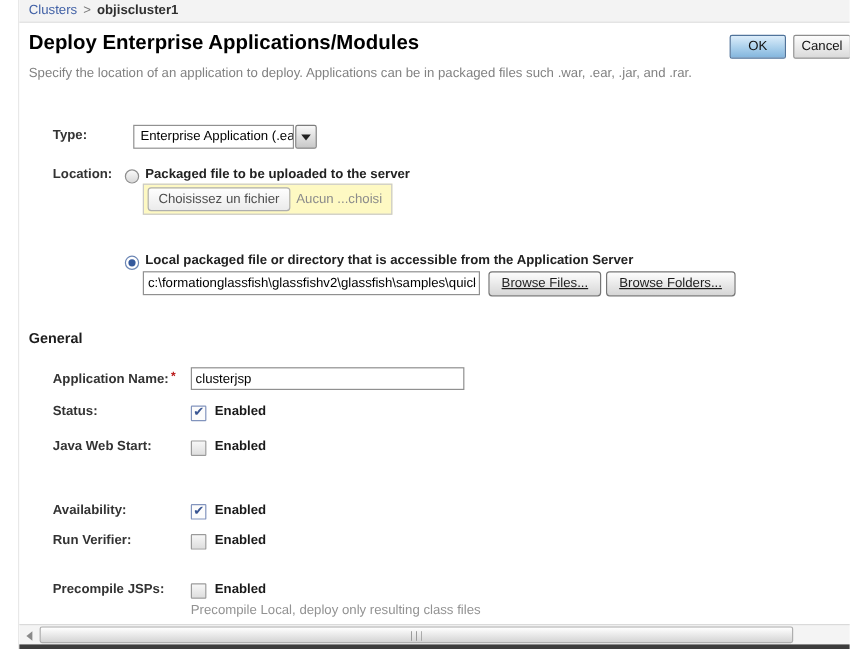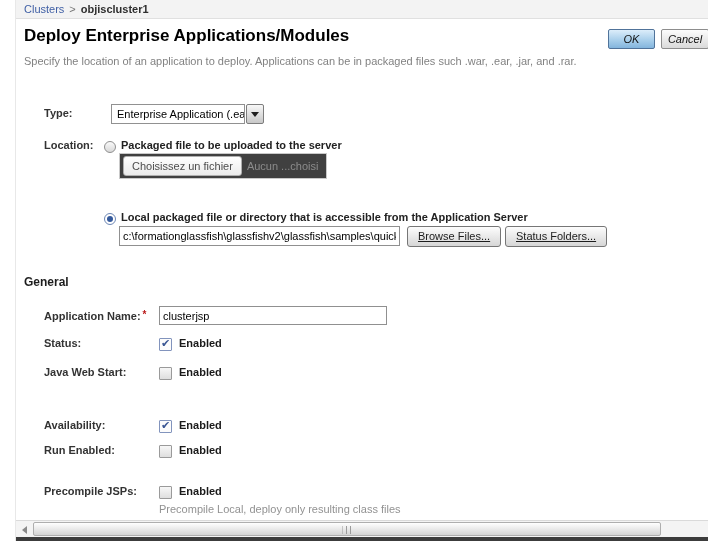--- a/index.html
+++ b/index.html
@@ -10,21 +10,21 @@
   
   .crumbbar { position:absolute; top:0; left:0; width:708px; height:19px; background:#f3f3f3;
               border-bottom:1px solid #e0e0e0; font-size:11px; line-height:18px; padding-left:8px; }
   .crumb-link { color:#3f5fa5; text-decoration:none; cursor:pointer; }
   .crumb-sep { color:#777; margin:0 5px; }
   .crumb-cur { color:#2f2f2f; font-weight:bold; }
 
   
   .page-title { position:absolute; top:26px; left:8px; font-size:17px; font-weight:bold; color:#000; }
   .btn { position:absolute; height:20px; font-size:11px; color:#111; text-align:center;
-         border-radius:2px; cursor:pointer; line-height:18px;font-style:italic; }
+         border-radius:2px; cursor:pointer; line-height:18px; }
   .btn-ok { top:29px; left:592px; width:47px; background:linear-gradient(#dcedfa,#a9cfeb 55%,#83b5dd);
             border:1px solid #50739a; }
   .btn-cancel { top:29px; left:645px; width:48px; background:linear-gradient(#fcfcfc,#dadada);
             border:1px solid #8d8d8d; }
   .subtitle { position:absolute; top:55px; left:8px; font-size:11px; color:#828282; }
 
   .flabel { position:absolute; font-size:11px; font-weight:bold; color:#333; }
   .req { color:#ba1a1a; font-size:10px; vertical-align:2px; margin-left:2px; }
 
   
@@ -44,21 +44,21 @@
            border-radius:50%; background:#34599c; }
   .checkbox { position:absolute; width:13px; height:13px; border:1px solid #9a9a9a; border-radius:1px;
            background:linear-gradient(#f7f7f7,#dedede); cursor:pointer; }
   .checkbox.on { background:#fcfcfc; border-color:#8294bd; }
   .checkbox.on::after { content:"\2714"; position:absolute; left:1px; top:-2px; font-size:11px;
            font-weight:bold; color:#3a5693; }
   .optlabel { position:absolute; font-size:11px; font-weight:bold; color:#222; }
 
   
   .filebox { position:absolute; top:153px; left:103px; width:208px; height:26px; border:1px solid #c9c9c9;
-             background:#404040; display:flex; align-items:center; padding-left:3px; }
+             background:#fef9c3; display:flex; align-items:center; padding-left:3px; }
   .filebtn { height:20px; padding:0 8px; border:1px solid #afafaf; border-radius:3px; font-size:11px;
              color:#4d4d4d; background:linear-gradient(#fefefe,#ebebeb); line-height:18px; cursor:pointer; }
   .filestatus { margin-left:5px; font-size:11px; color:#8b8b8b; white-space:nowrap; }
 
   .txtinput { position:absolute; border:1px solid #909090; font-size:11px; padding:0 3px; color:#000;
               font-family:"Liberation Sans","DejaVu Sans",sans-serif; background:#fff; }
   #path-input { top:226px; left:103px; width:281px; height:20px; }
   #appname-input { top:306px; left:143px; width:228px; height:19px; }
 
   .btn2 { position:absolute; top:226px; height:21px; padding:0 10px; font-size:11px; color:#1d1d1d;
@@ -126,21 +126,21 @@
   <div class="filebox">
     <div class="filebtn">Choisissez un fichier</div>
     <div class="filestatus">Aucun ...choisi</div>
   </div>
 
   <div class="radio on" style="top:213px;left:88px;"></div>
   <div class="optlabel" style="top:211px;left:105px;">Local packaged file or directory that is accessible from the Application Server</div>
 
   <input id="path-input" class="txtinput" value="c:\formationglassfish\glassfishv2\glassfish\samples\quick" style="">
   <div class="btn2" id="browse-files">Browse Files...</div>
-  <div class="btn2" id="browse-folders">Status Folders...</div>
+  <div class="btn2" id="browse-folders">Browse Folders...</div>
 
   <div class="section-title">General</div>
 
   <div class="flabel" style="top:309px;left:28px;">
     <span>Application Name:</span><span class="req">*</span>
   </div>
   <input id="appname-input" class="txtinput" value="clusterjsp" style="">
 
   <div class="fieldrow" style="top:337px;">
     <div class="rowlabel">Status:</div>
@@ -154,21 +154,21 @@
     <div class="enabled-label">Enabled</div>
   </div>
 
   <div class="fieldrow" style="top:419px;">
     <div class="rowlabel">Availability:</div>
     <div class="checkbox on" style="left:143px;top:1px;"></div>
     <div class="enabled-label">Enabled</div>
   </div>
 
   <div class="fieldrow" style="top:444px;">
-    <div class="rowlabel">Run Enabled:</div>
+    <div class="rowlabel">Run Verifier:</div>
     <div class="checkbox" style="left:143px;top:1px;"></div>
     <div class="enabled-label">Enabled</div>
   </div>
 
   <div class="fieldrow" style="top:485px;">
     <div class="rowlabel">Precompile JSPs:</div>
     <div class="checkbox" style="left:143px;top:1px;"></div>
     <div class="enabled-label">Enabled</div>
   </div>
   <div class="helptext">Precompile Local, deploy only resulting class files</div>

